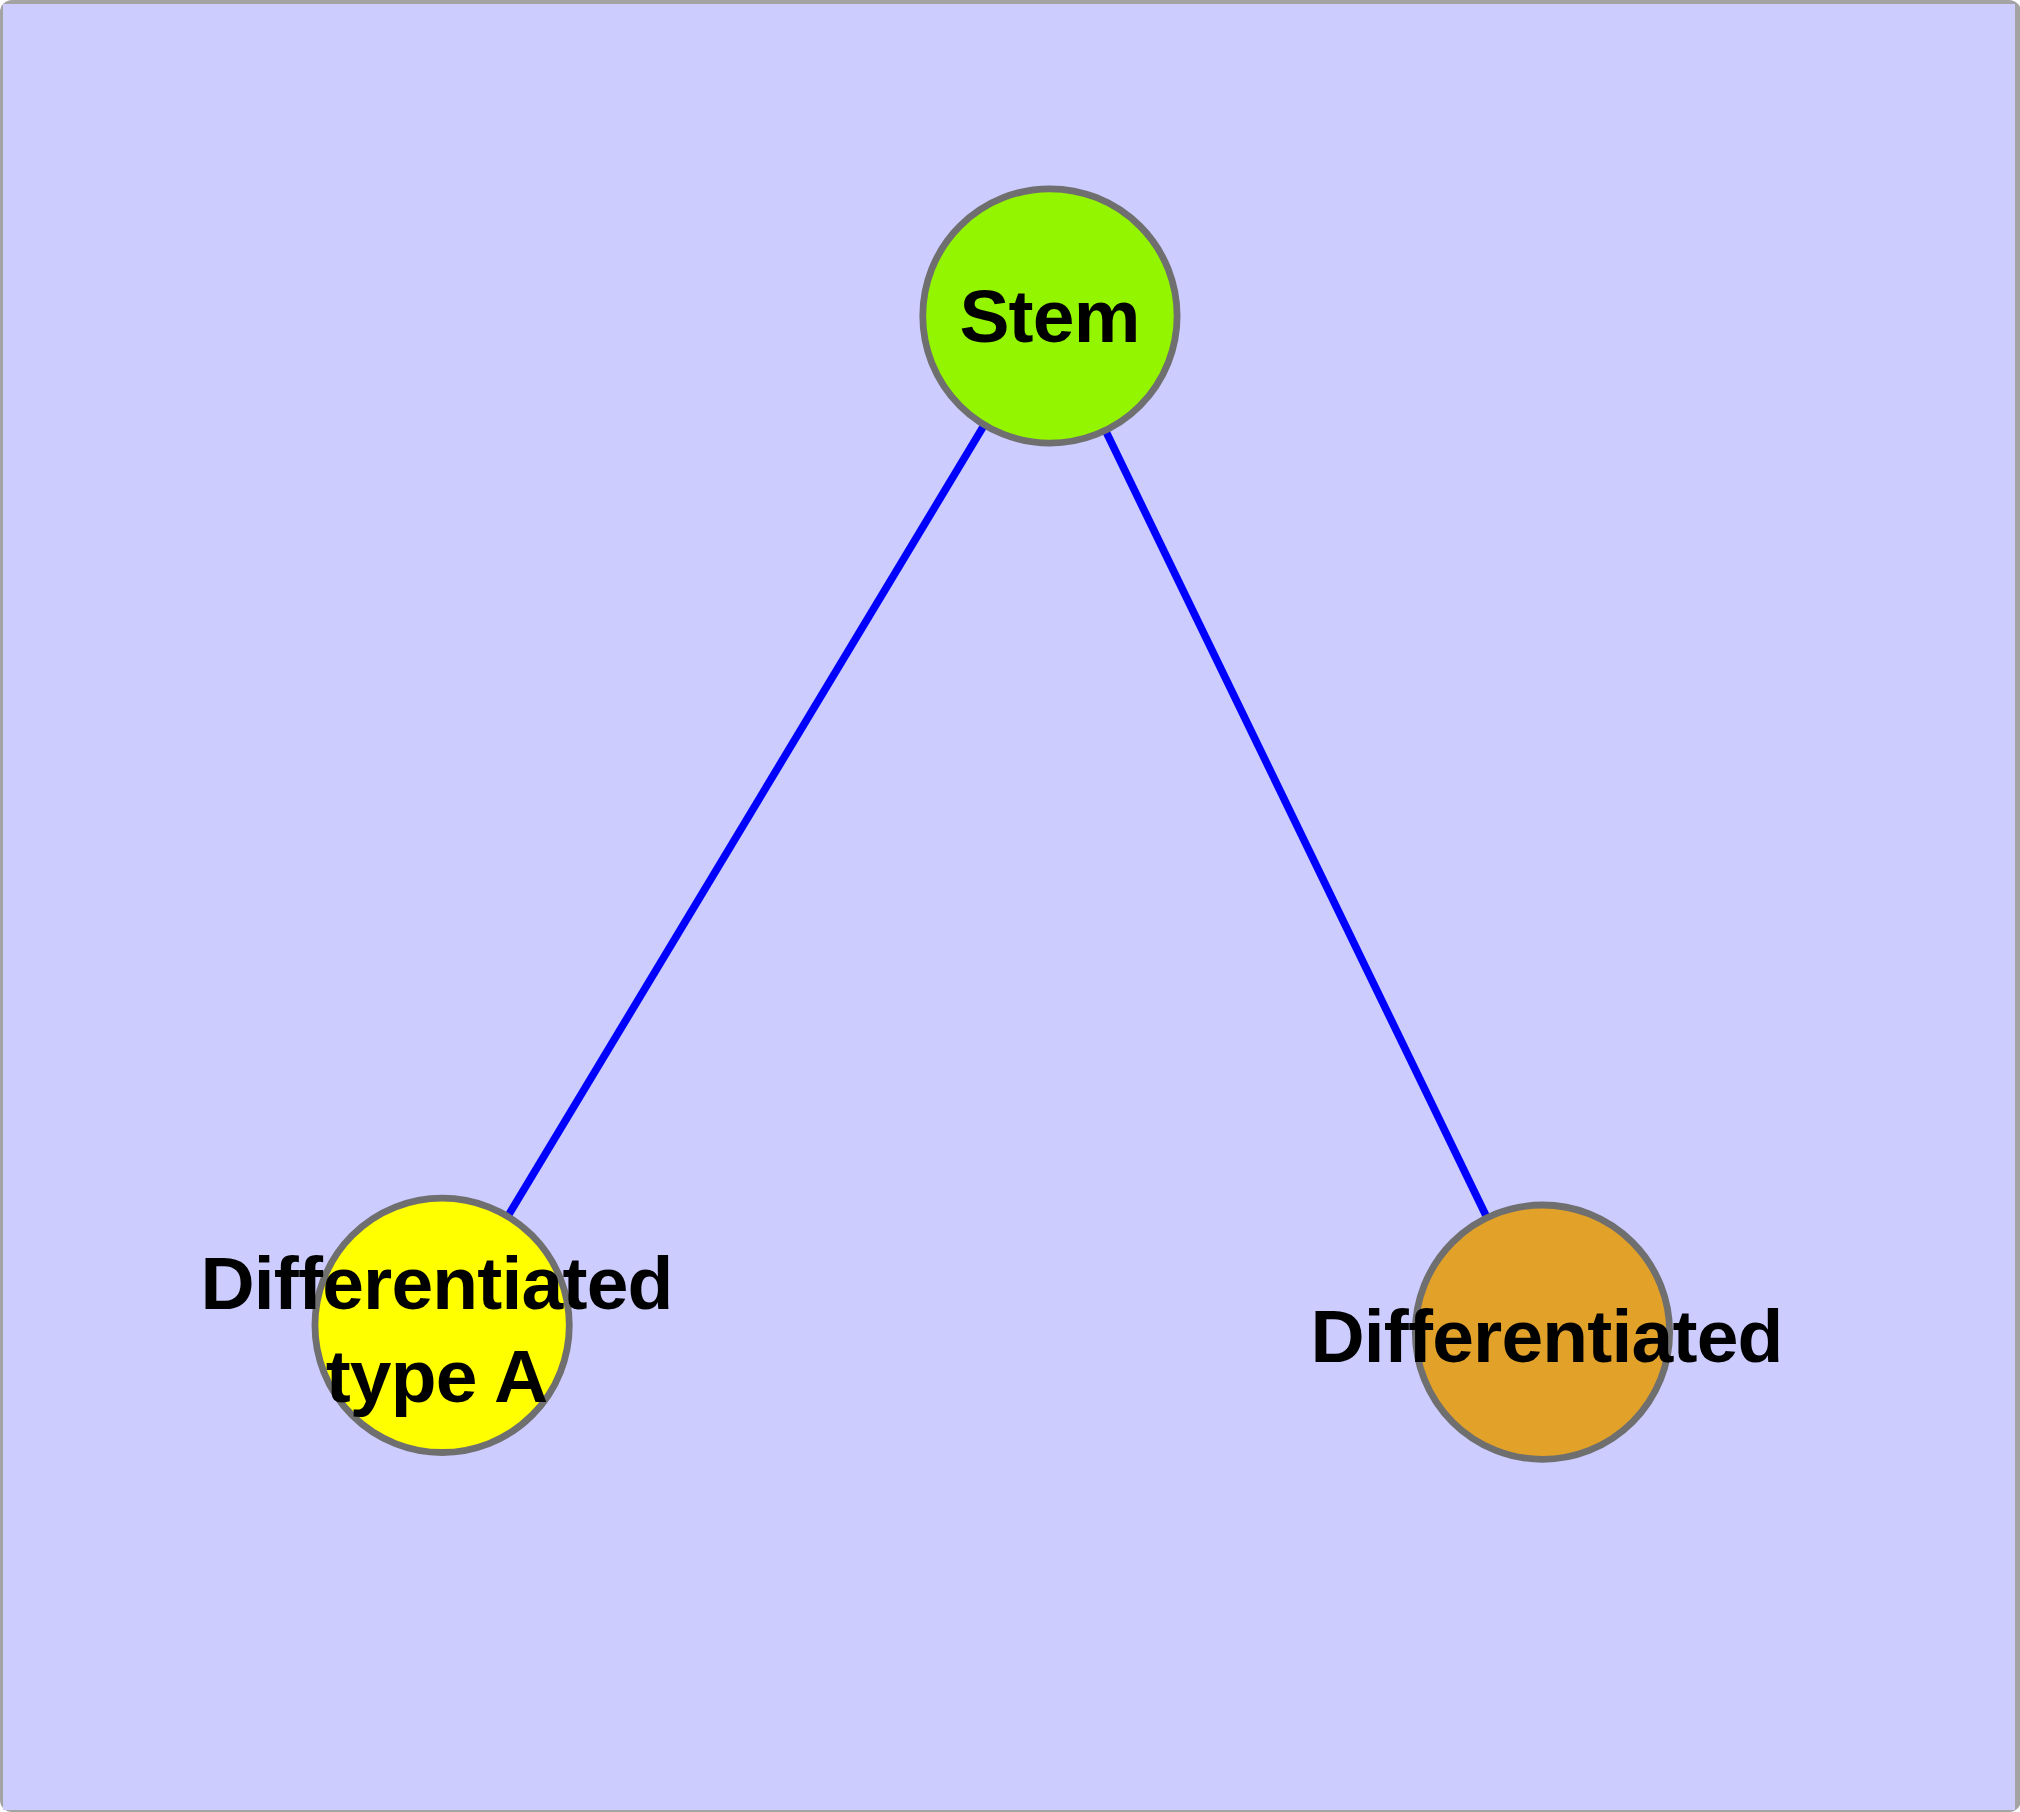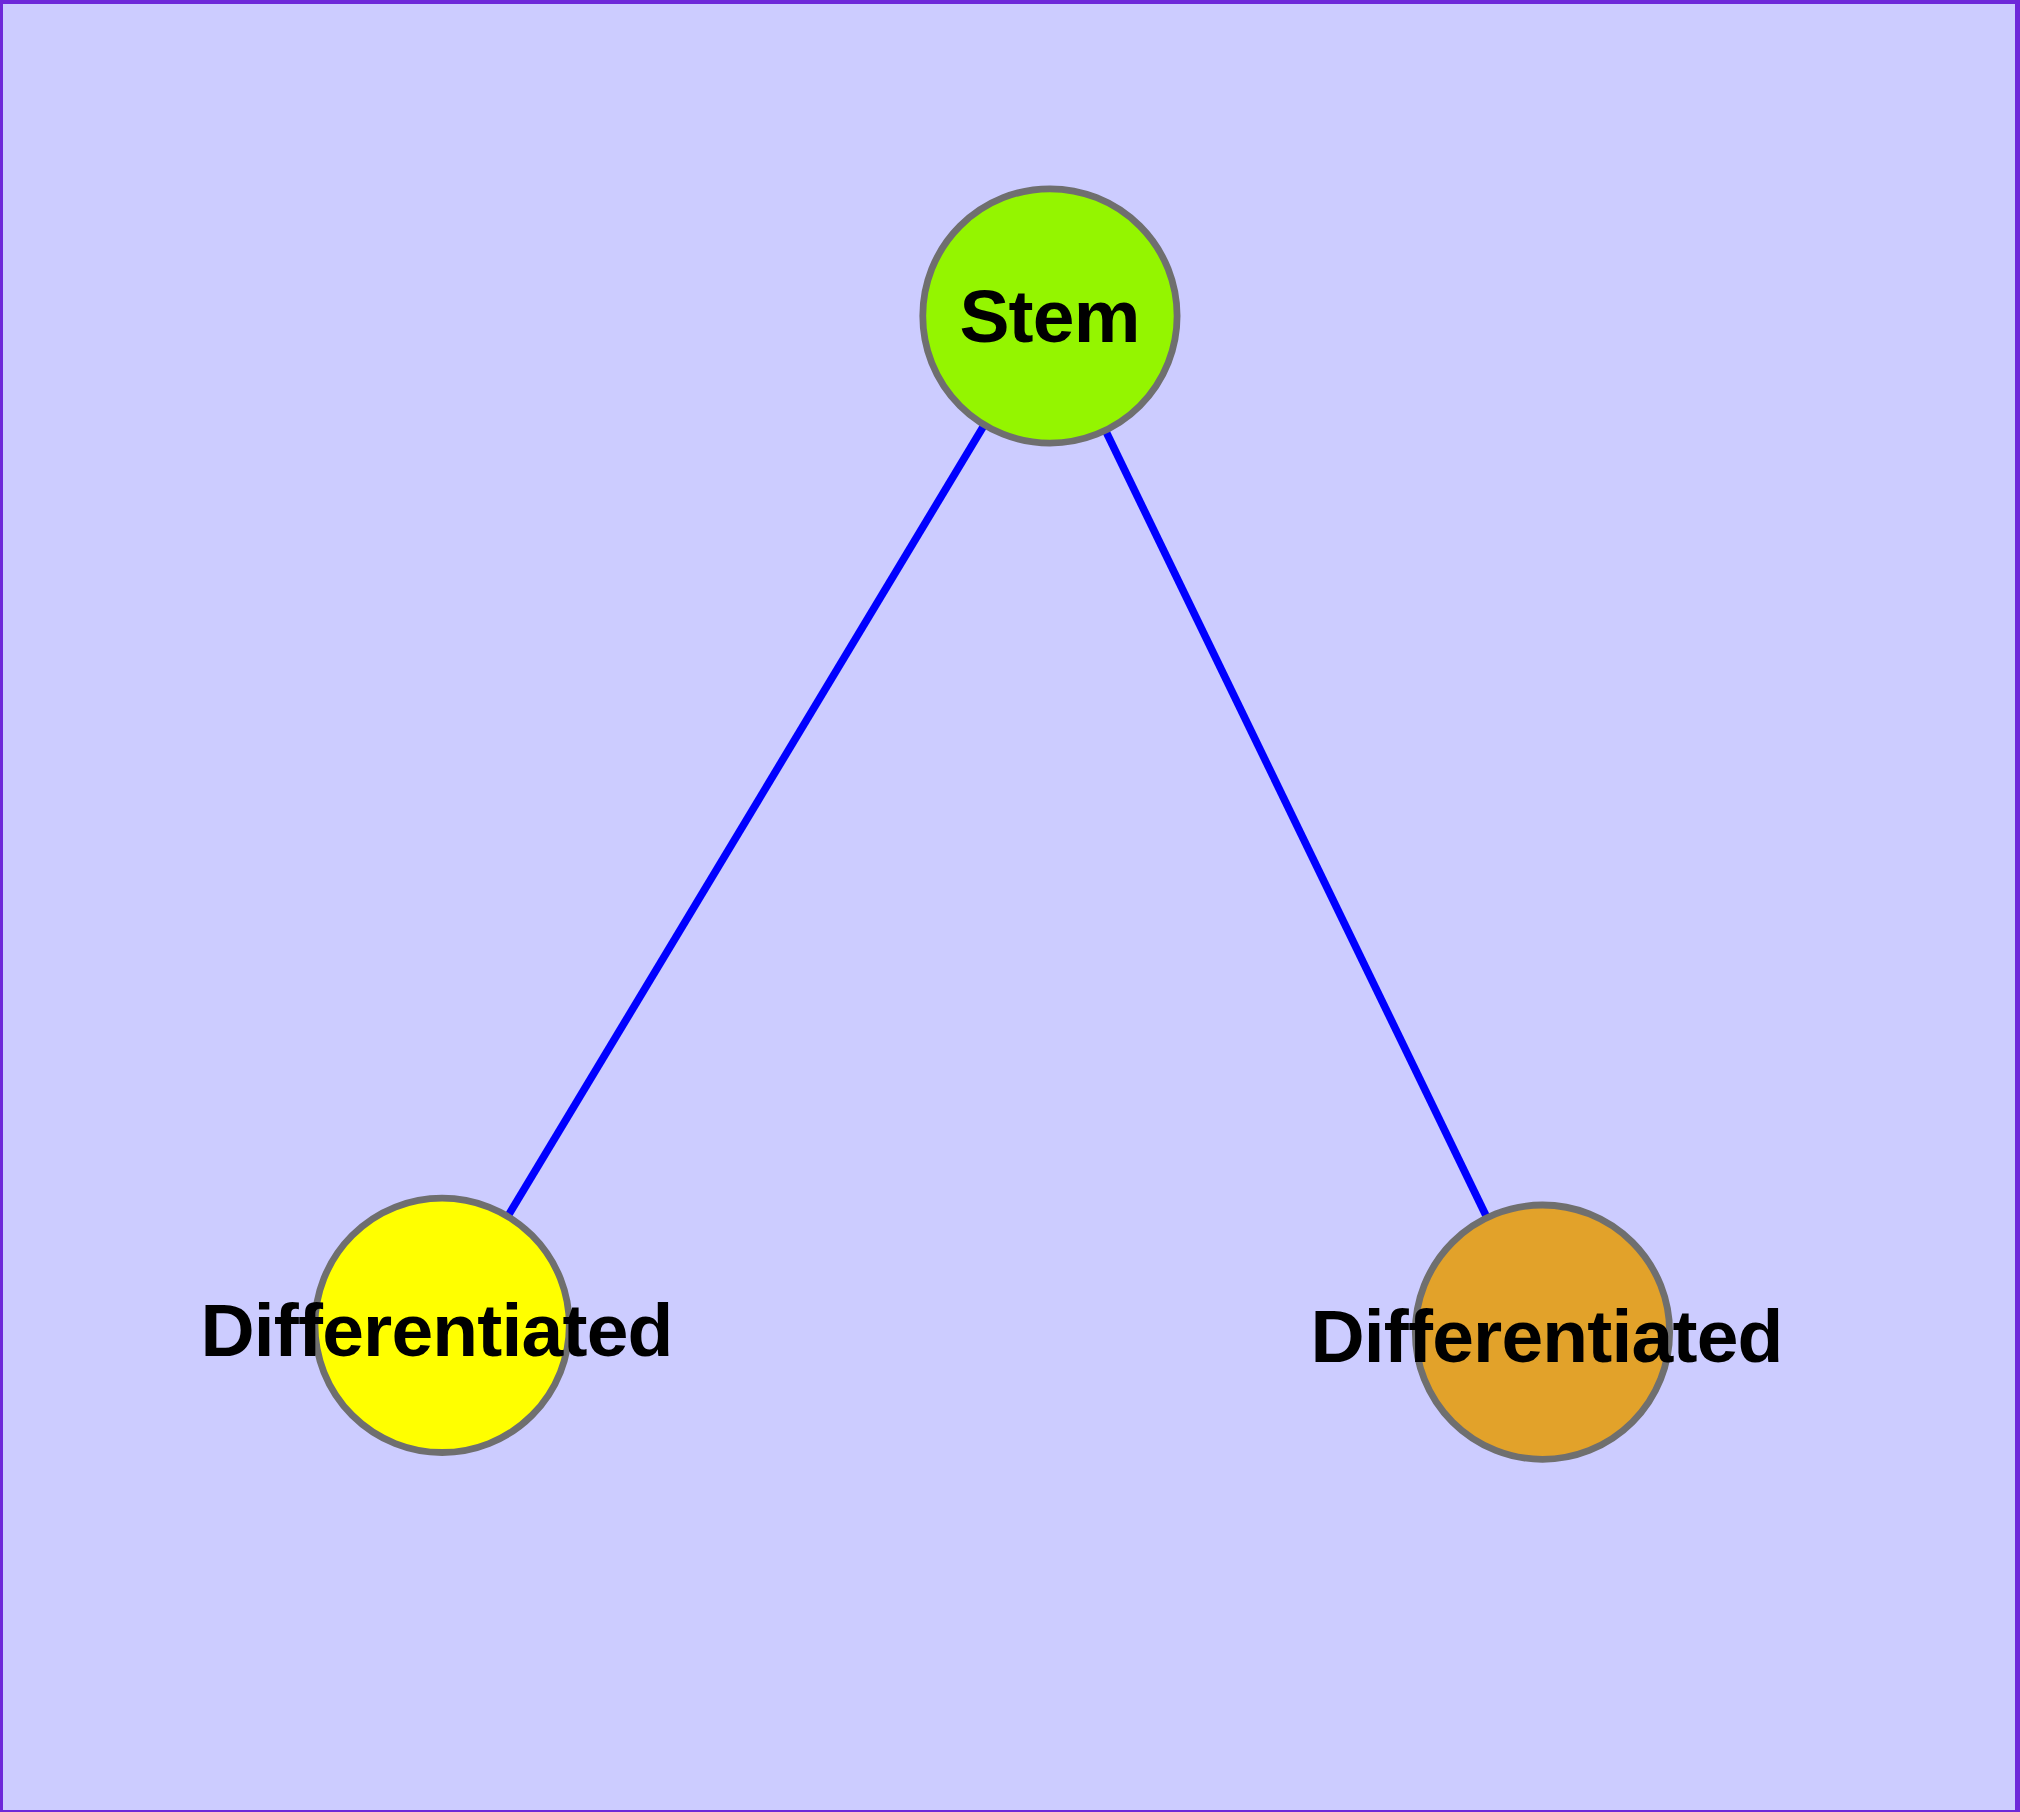--- a/index.html
+++ b/index.html
@@ -8,21 +8,22 @@
     width: 2021px;
     height: 1812px;
     background: #FFFFFF;
     font-family: "Liberation Sans", sans-serif;
     overflow: hidden;
   }
   .page {
     position: relative;
     width: 2021px;
     height: 1812px;
-    background: #6d28d9;
+    background: #a3a3a3;
+    border-radius: 12px;
   }
   .canvas {
     position: absolute;
     left: 2.5px;
     top: 4.2px;
     right: 6px;
     bottom: 2.5px;
     background: #CCCCFF;
   }
   .graph {
@@ -69,20 +70,21 @@
       <circle class="node" cx="518" cy="1559" r="150" fill="#FFFF00" stroke="#6F6F6F"></circle>
       <circle class="node" cx="1816" cy="1567" r="150" fill="#E2A22A" stroke="#6F6F6F"></circle>
     </svg>
 
     <div class="node-label" style="left:1047px; top:312px;">
       <div class="line">Stem</div>
     </div>
 
     <div class="node-label" style="left:434px; top:1326px;">
       <div class="line">Differentiated</div>
+      <div class="line">type A</div>
     </div>
 
     <div class="node-label" style="left:1544px; top:1332px;">
       <div class="line">Differentiated</div>
     </div>
 
   </div>
 </div>
 
 

